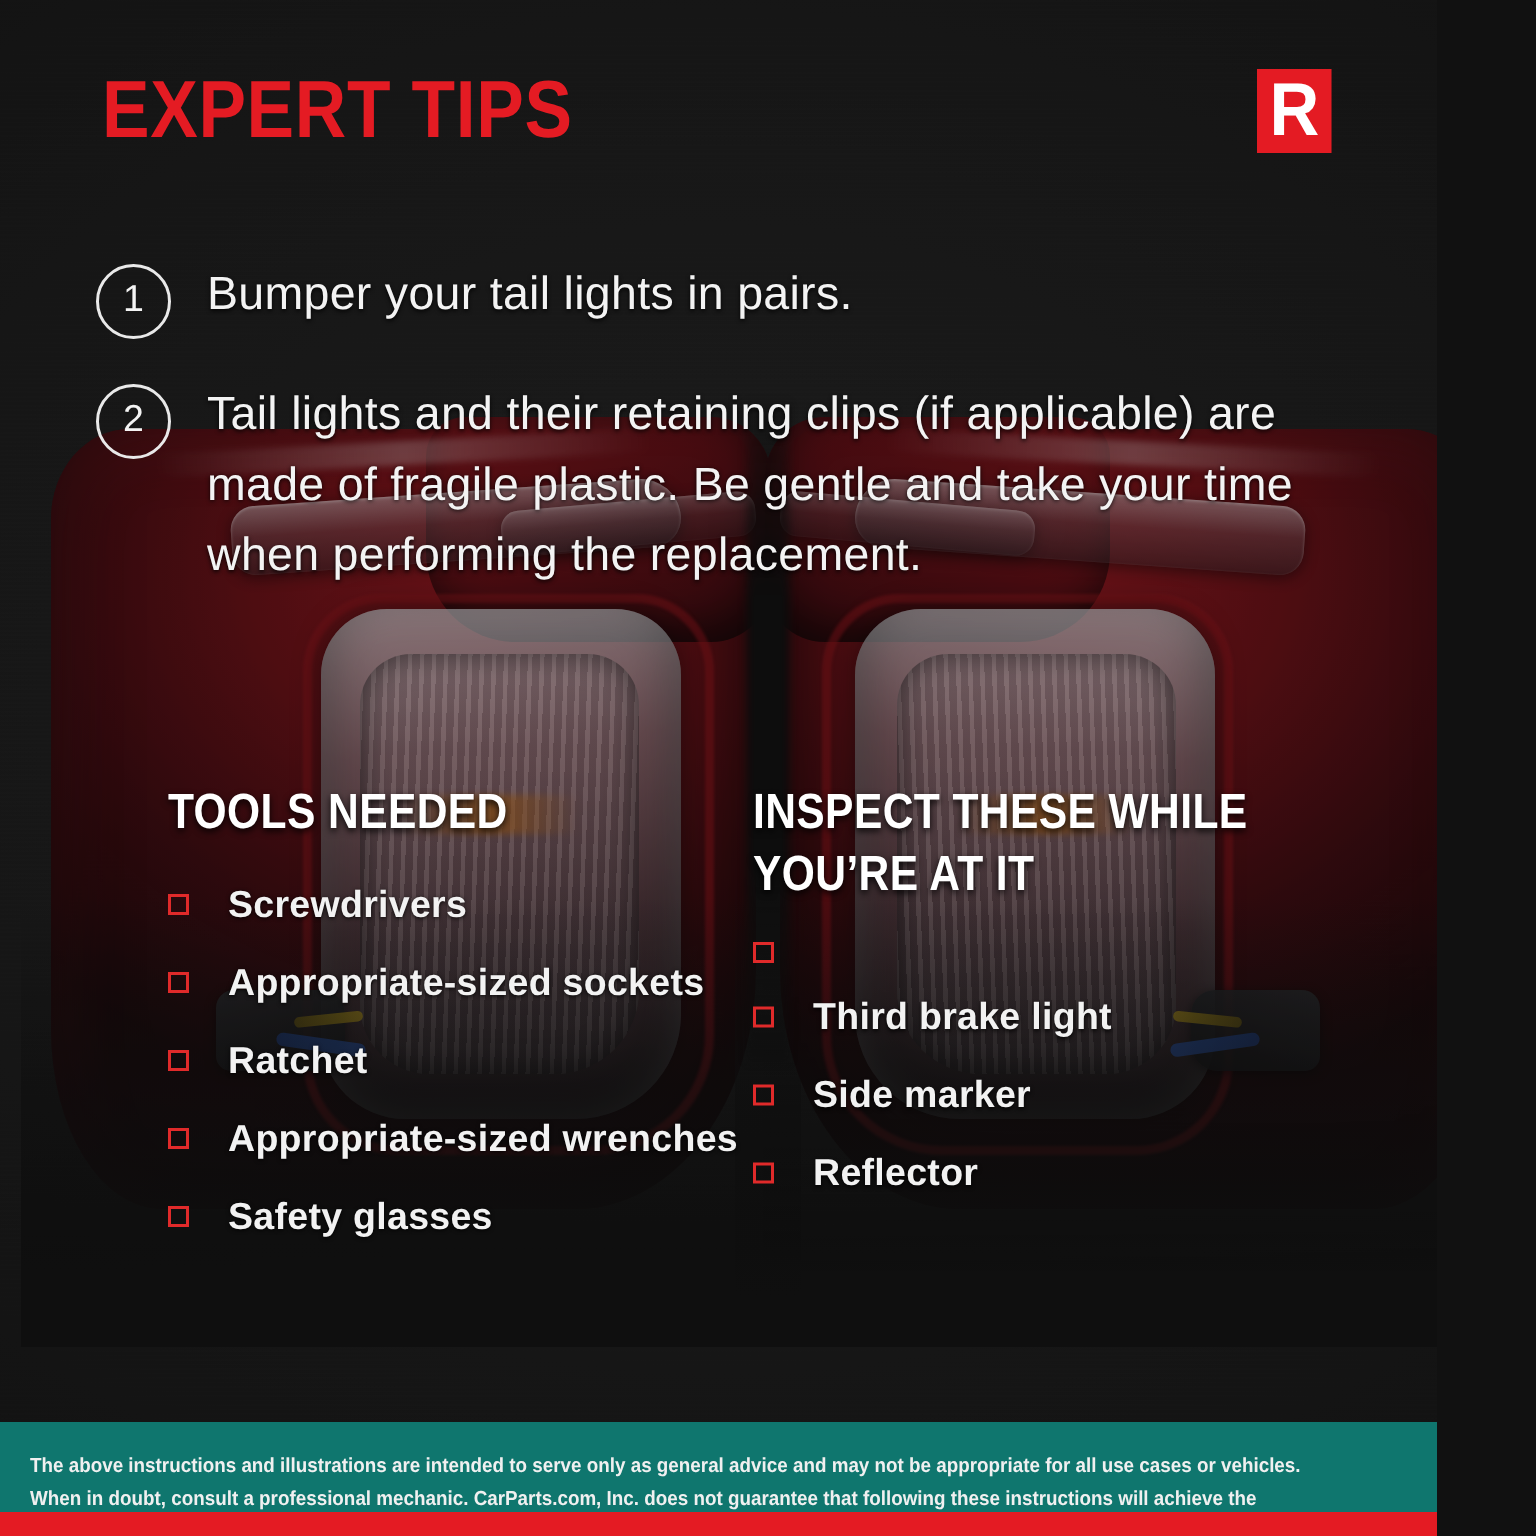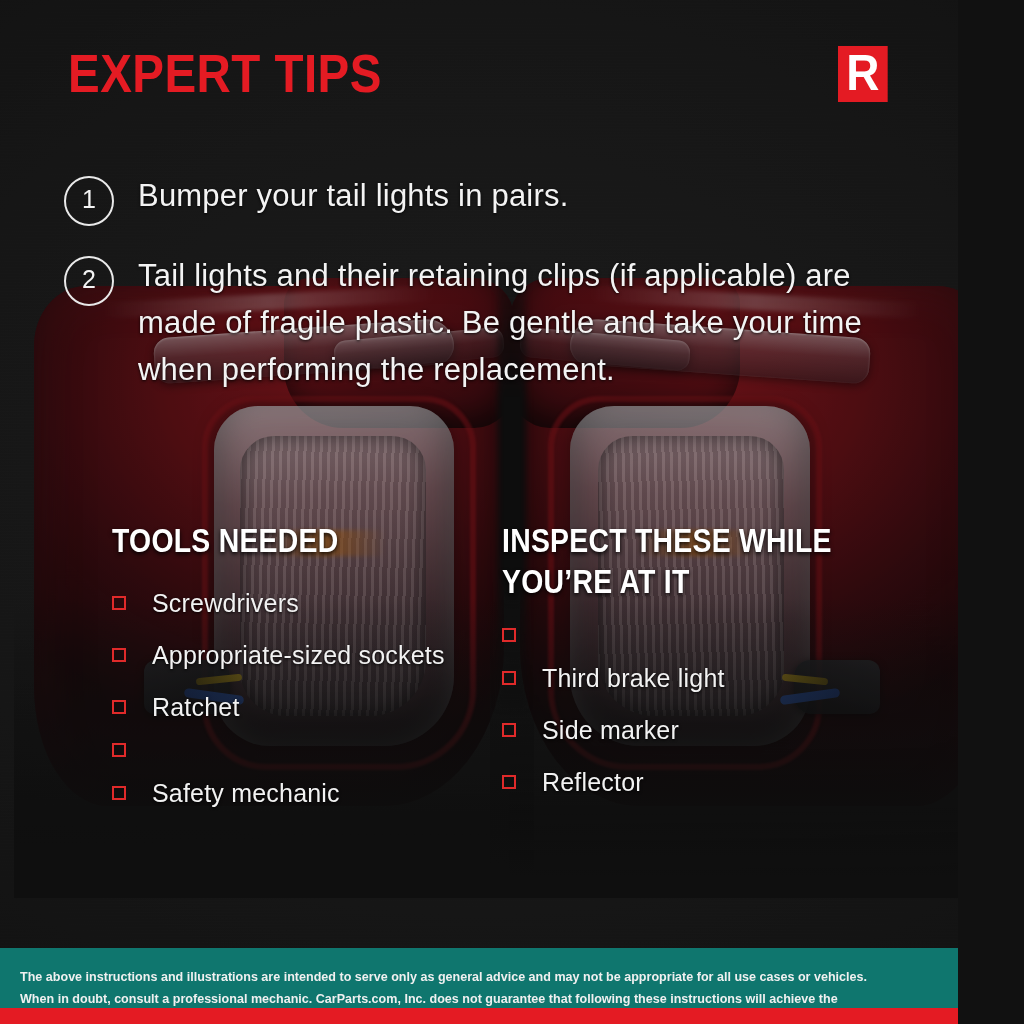--- a/index.html
+++ b/index.html
@@ -144,21 +144,21 @@
     text-shadow:0 2px 5px rgba(0,0,0,.9);
   }
   .list{margin-top:26px;list-style:none;padding:0;}
   .list.offset{margin-top:26px;}
   .list li{display:flex;align-items:center;margin-bottom:20px;}
   .bullet{
     flex:0 0 auto;width:10px;height:10px;border:2px solid #e02a2a;
     margin-right:26px;
   }
   .li-text{
-    color:#f2f2f2;font-size:25px;line-height:32px;font-weight:400;letter-spacing:.2px;
+    color:#f2f2f2;font-size:25px;line-height:32px;font-weight:700;letter-spacing:.2px;
     text-shadow:0 1px 3px rgba(0,0,0,.9);
   }
 
   .footer{
     position:absolute;left:0;right:0;bottom:16px;top:948px;background:#0f766e;
     padding:18px 20px 0 20px;box-sizing:border-box;
   }
   .footer p{
     margin:0;color:#f0f0f0;font-size:13.5px;line-height:22px;font-weight:700;
     transform:scaleX(.93);transform-origin:left top;
@@ -240,24 +240,25 @@
           <li>
             <span class="bullet"></span>
             <span class="li-text">Appropriate-sized sockets</span>
           </li>
           <li>
             <span class="bullet"></span>
             <span class="li-text">Ratchet</span>
           </li>
           <li>
             <span class="bullet"></span>
-          </li>
-          <li>
-            <span class="bullet"></span>
-            <span class="li-text">Safety mechanic</span>
+            <span class="li-text">Appropriate-sized wrenches</span>
+          </li>
+          <li>
+            <span class="bullet"></span>
+            <span class="li-text">Safety glasses</span>
           </li>
         </ul>
       </div>
 
       <div class="col inspect">
         <div class="col-head">INSPECT THESE WHILE
 YOU’RE AT IT</div>
         <ul class="list offset">
           <li>
             <span class="bullet"></span>

